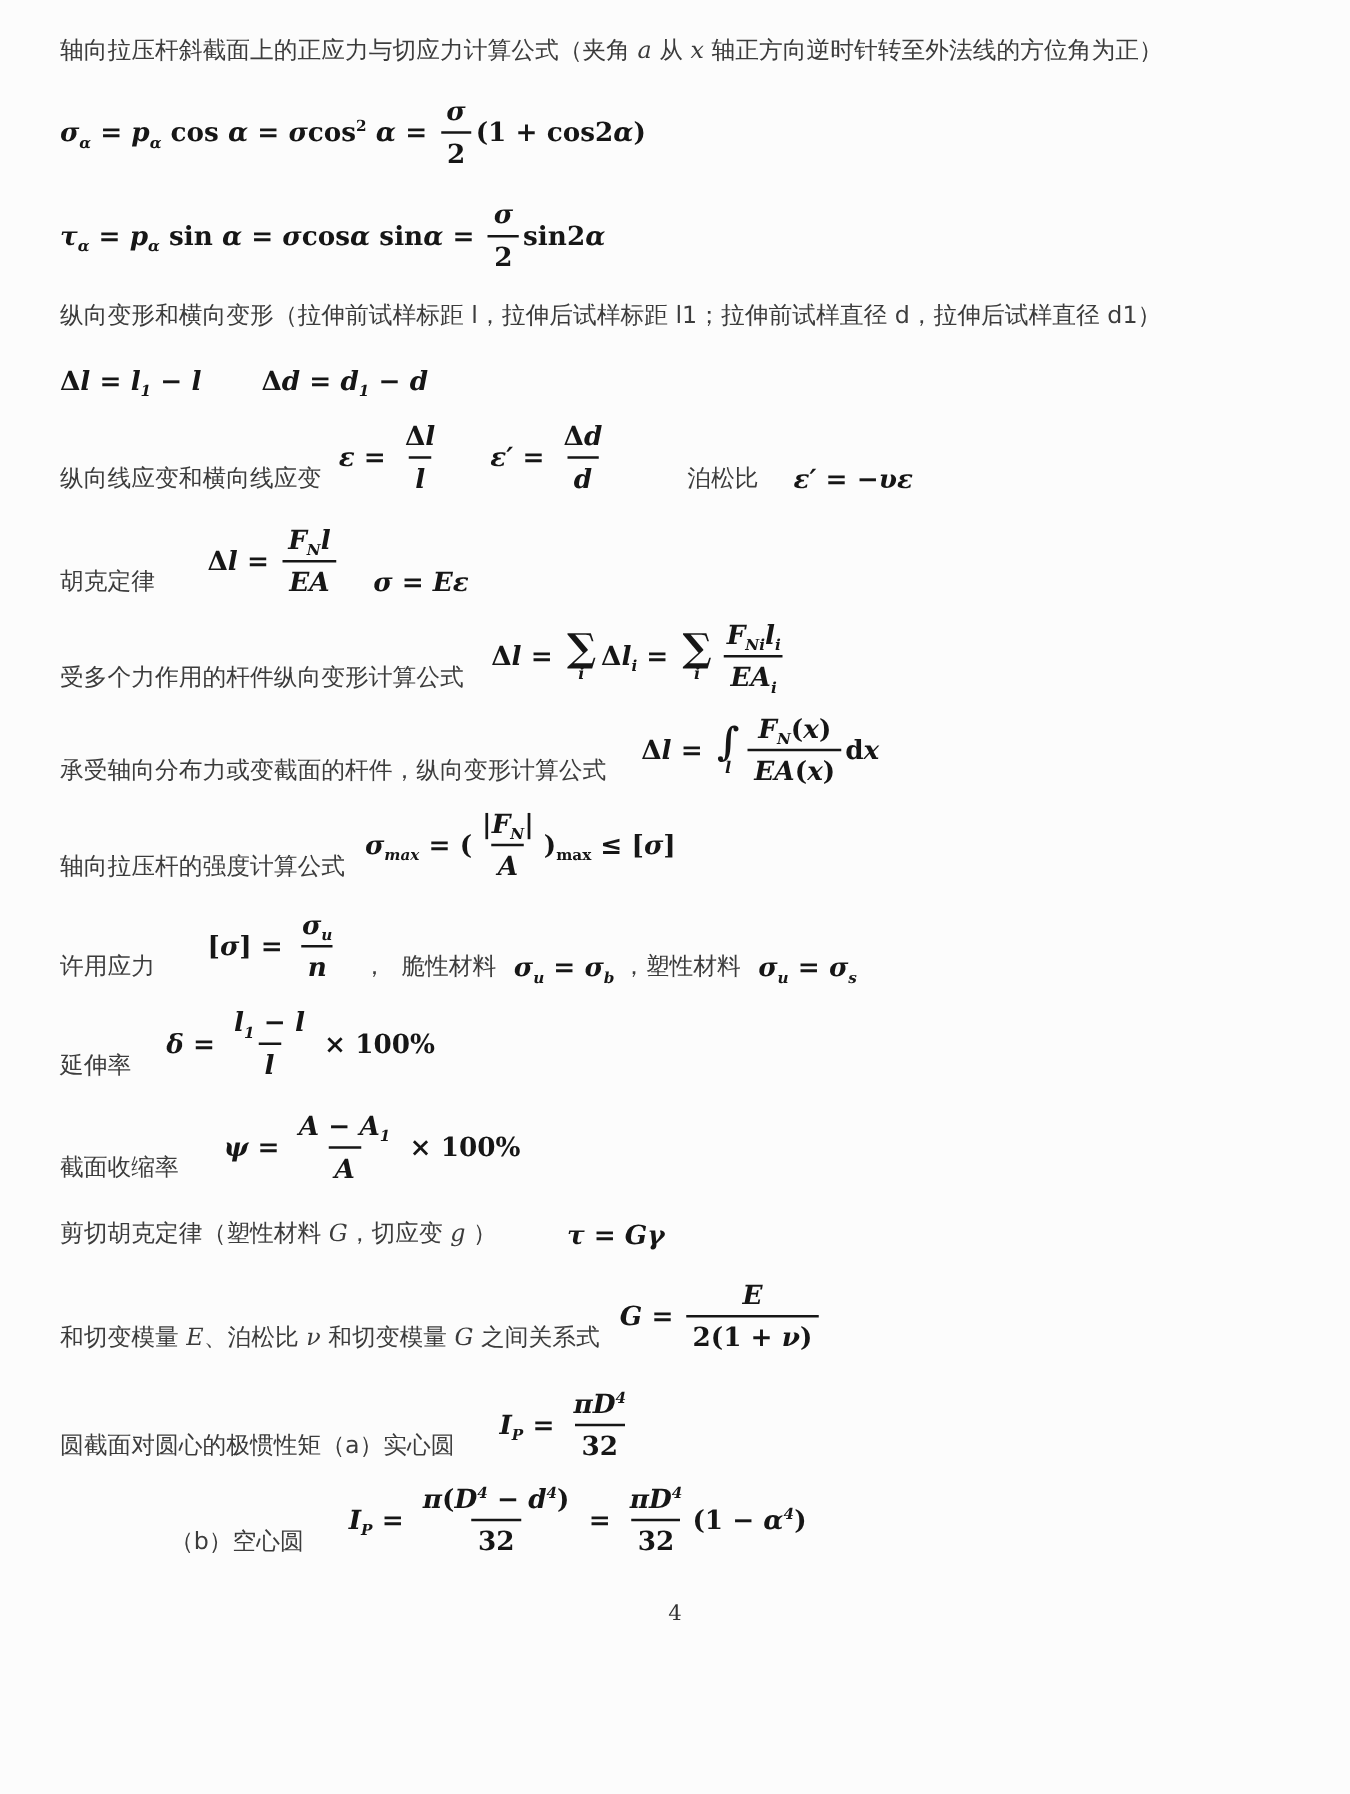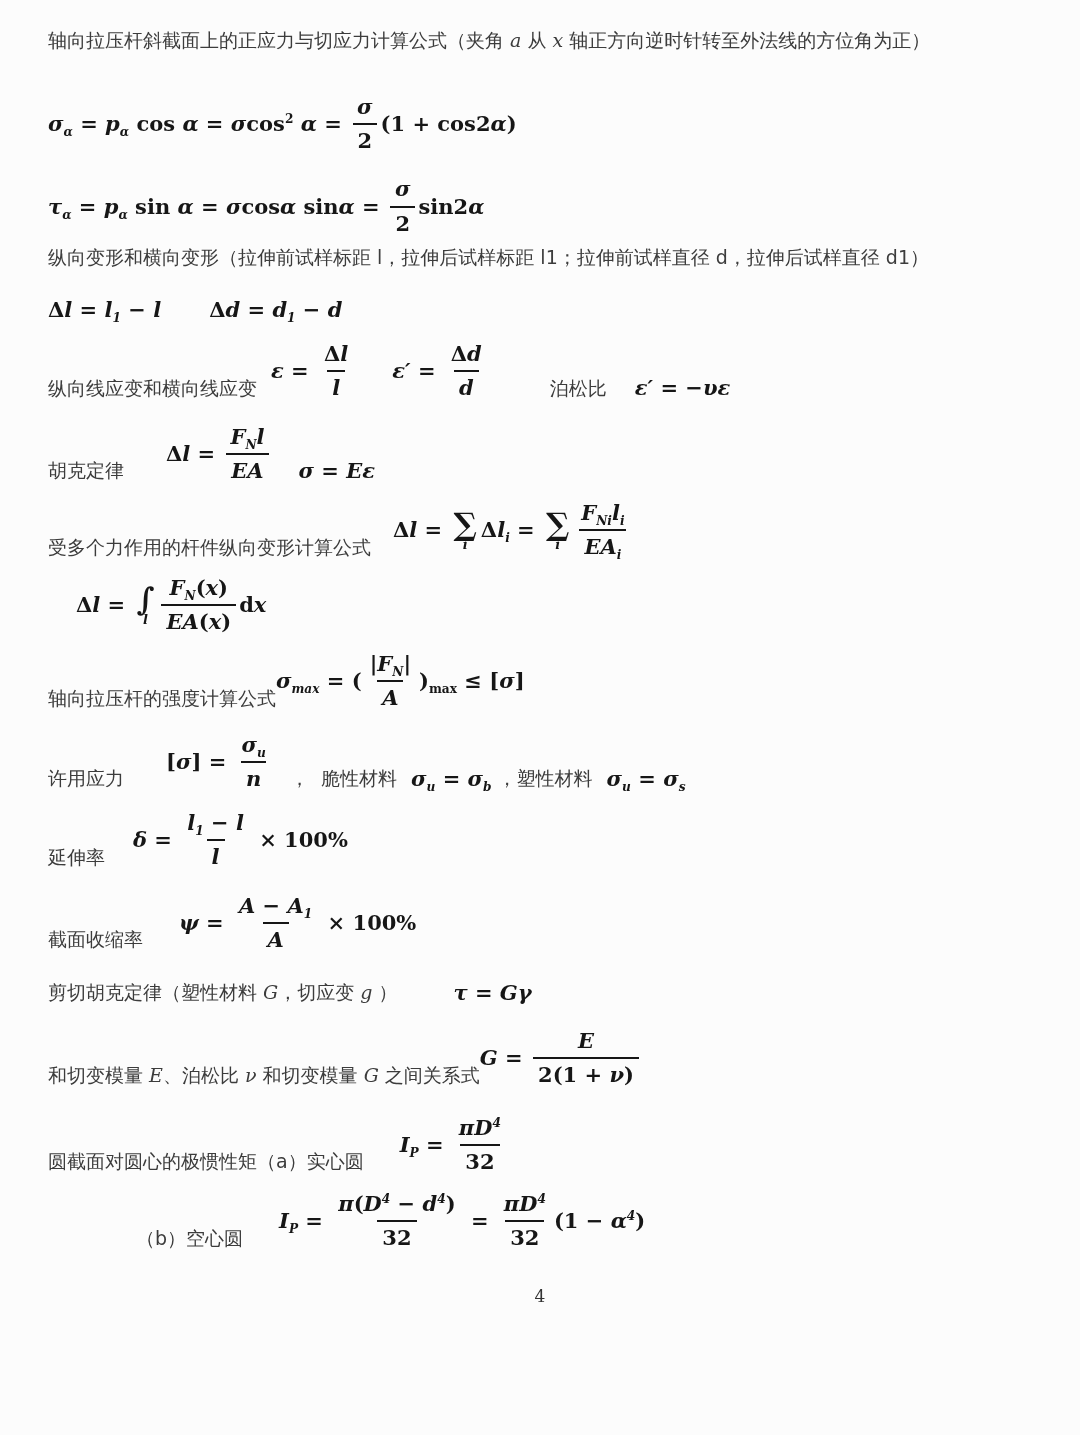--- a/index.html
+++ b/index.html
@@ -28,40 +28,40 @@
   .fx sub{font-size:.58em;line-height:0}
   .fx sup{font-size:.58em;line-height:0}
   .frac{display:inline-flex;flex-direction:column;align-items:center;margin:0 3px;vertical-align:middle}
   .frac .num{padding:0 5px 3px;display:inline-flex;align-items:baseline}
   .frac .den{border-top:2px solid #161616;padding:3px 5px 0;display:inline-flex;align-items:baseline}
   .bigop{display:inline-flex;flex-direction:column;align-items:center;margin:0 4px}
   .bigop .bigglyph{font-size:31px;line-height:1}
   .bigop .bigunder{font-size:13px;line-height:1;margin-top:-2px;font-style:italic}
   
   .r-title{margin-top:27px}
-  .r-f1{margin-top:40px}
+  .r-f1{margin-top:22px}
   .r-f2{margin-top:22px}
-  .r-text2{margin-top:7px}
+  .r-text2{margin-top:20px}
   .r-f3{margin-top:26px}
   .r-strain{margin-top:18px}
   .r-hooke{margin-top:22px}
   .r-sum{margin-top:16px}
   .r-int{margin-top:14px}
   .r-strength{margin-top:16px}
   .r-allow{margin-top:20px}
   .r-elong{margin-top:18px}
   .r-reduct{margin-top:22px}
   .r-shear{margin-top:26px}
   .r-rel{margin-top:22px}
   .r-solid{margin-top:26px}
   .r-hollow{margin-top:16px}
   .r-page{margin-top:34px;display:block;text-align:center;padding-left:0}
   .pagenum{font-family:"DejaVu Serif","Liberation Serif",serif;font-size:17px;color:#333}
   .ml6{margin-left:6px}.ml10{margin-left:16px}.ml14{margin-left:14px}
-  .ml16{margin-left:0}.ml22{margin-left:22px}.ml26{margin-left:26px}
+  .ml16{margin-left:16px}.ml22{margin-left:22px}.ml26{margin-left:26px}
   .ml28{margin-left:28px}.ml36{margin-left:36px}.ml42{margin-left:42px}
   .ml56{margin-left:56px}.ml60{margin-left:60px}.ml217{margin-left:88px}
 </style>
 </head>
 <body>
 
 <div class="page">
 
   <div class="row r-title">
     <span class="lab"><span class="tk">轴向拉压杆斜截面上的正应力与切应力计算公式（夹角 </span><span class="tk it">a</span><span class="tk"> 从 </span><span class="tk it">x</span><span class="tk"> 轴正方向逆时针转至外法线的方位角为正）</span></span>
@@ -225,20 +225,21 @@
             <span class="tk it">l<sub>i</sub></span>
           </span>
           <span class="den">
             <span class="tk it">EA<sub>i</sub></span>
           </span>
         </span>
       </span>
   </div>
 
   <div class="row r-int">
+    <span class="lab">承受轴向分布力或变截面的杆件，纵向变形计算公式</span>
     <span class="fx ml28">
         <span class="tk">Δ</span>
         <span class="tk it">l</span>
         <span class="tk"> = </span>
         <span class="bigop">
           <span class="bigglyph">∫</span>
           <span class="bigunder">l</span>
         </span>
         <span class="frac">
           <span class="num">

